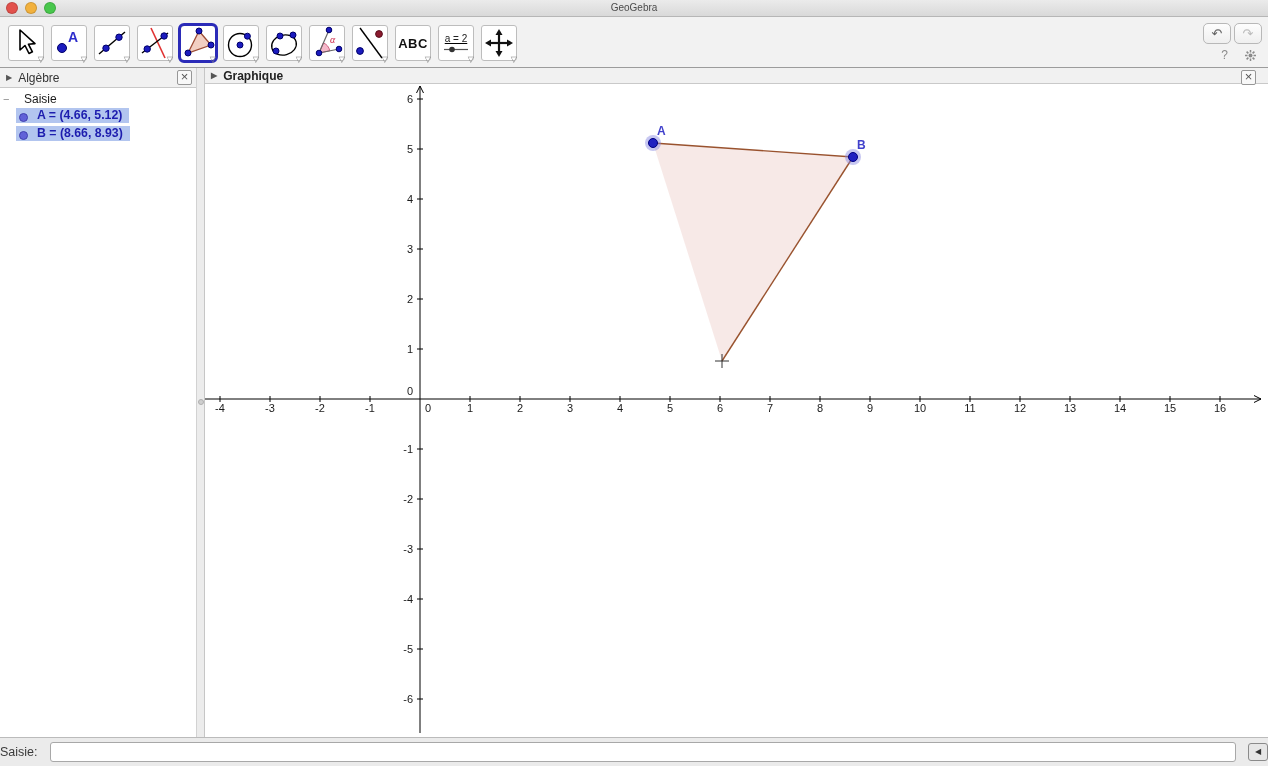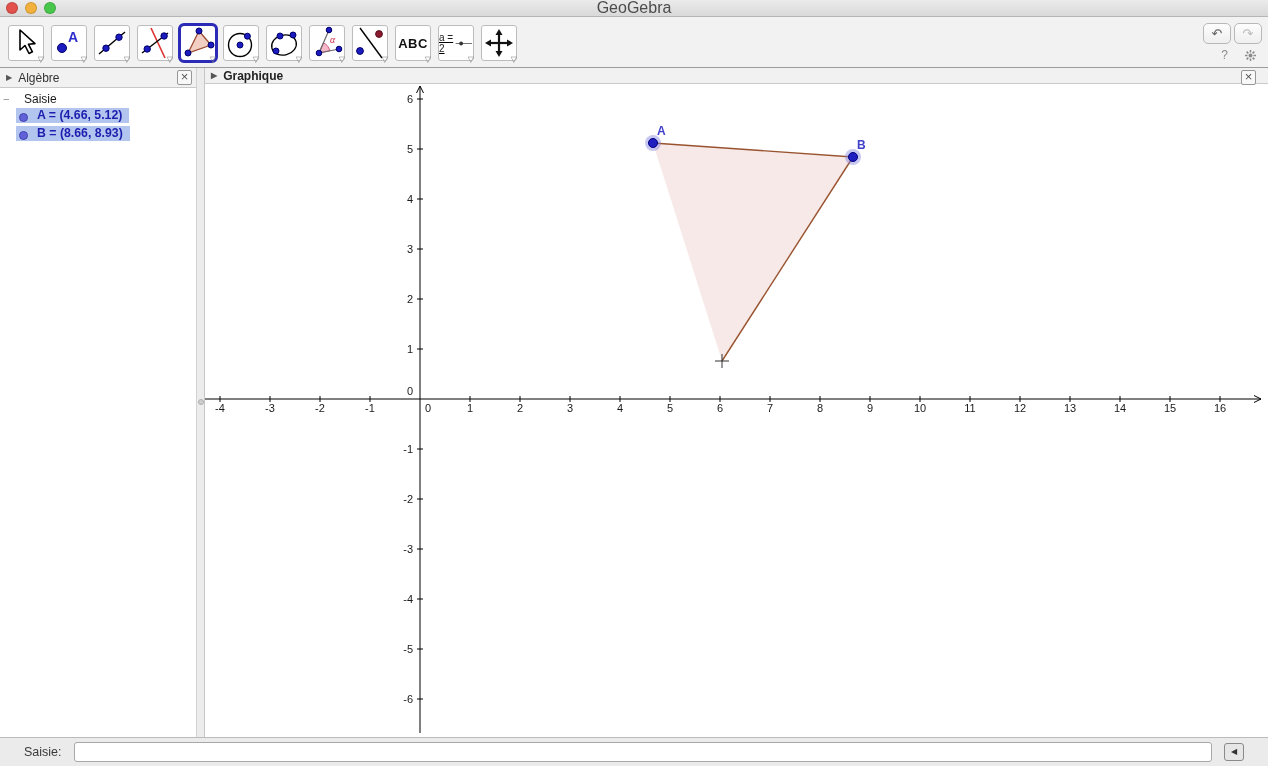--- a/index.html
+++ b/index.html
@@ -5,31 +5,31 @@
   * { margin:0; padding:0; box-sizing:border-box; }
   html,body { width:1268px; height:766px; overflow:hidden; background:#fff;
               font-family:"Liberation Sans", sans-serif; }
   .window { width:1268px; height:766px; display:flex; flex-direction:column; }
 
   
   .titlebar { height:17px; flex:0 0 17px; background:linear-gradient(#ebebeb,#d9d9d9);
               border-bottom:1px solid #b6b6b6; position:relative; }
   .lights { position:absolute; left:6px; top:2px; display:flex; gap:7px; }
   .light { width:12px; height:12px; border-radius:50%; border:1px solid rgba(0,0,0,0.15); }
-  .win-title { text-align:center; font-size:16px; color:#4c4c4c; line-height:16px; }
+  .win-title { text-align:center; font-size:10px; color:#4c4c4c; line-height:16px; }
 
   
   .toolbar { height:51px; flex:0 0 51px; background:#f2f2f2; border-bottom:1px solid #9c9c9c;
              display:flex; align-items:flex-start; padding:8px 0 0 8px; gap:7px; position:relative; }
   .tool { width:36px; height:36px; background:#fff; border:1px solid #bdbdbd; border-radius:3px;
           position:relative; display:flex; align-items:center; justify-content:center; cursor:pointer; }
   .tool.selected { outline:3px solid #2b2bb8; outline-offset:-1px; border-radius:4px; }
   .dd { position:absolute; right:-1px; bottom:-4px; font-size:8px; color:#858585; line-height:8px; }
   .abc-label { font-size:13px; font-weight:bold; color:#111; letter-spacing:0.5px; }
-  .slider-inner { display:flex; flex-direction:row; align-items:center; gap:1px;text-decoration:underline; }
+  .slider-inner { display:flex; flex-direction:column; align-items:center; gap:1px;text-decoration:underline; }
   .slider-text { font-size:10px; color:#222; }
   .tb-right { position:absolute; right:6px; top:6px; display:flex; flex-direction:column; align-items:flex-end; }
   .undo-redo { display:flex; gap:3px; }
   .ur-btn { width:28px; height:21px; border:1px solid #b8b8b8; border-radius:5px;
             background:linear-gradient(#fdfdfd,#efefef); font-size:13px; line-height:19px;
             text-align:center; cursor:pointer; }
   .ur-btn.undo { color:#636363; }
   .ur-btn.redo { color:#bcbcbc; }
   .help-row { display:flex; gap:16px; margin-top:4px; padding-right:5px; align-items:center; }
   .help-q { font-size:12px; color:#8a8a8a; cursor:pointer; }
@@ -59,21 +59,21 @@
 
   .graphics { flex:1 1 auto; display:flex; flex-direction:column; background:#fff; min-width:0; }
   .graphics .panel-header { font-weight:bold; color:#222; }
   .graphics .close-box { right:12px; font-weight:normal; }
   .gbody { flex:1; position:relative; }
   svg text.tick { font-family:"Liberation Sans", sans-serif; font-size:11px; fill:#1a1a1a; font-weight:normal; }
   svg text.ptlabel { font-family:"Liberation Sans", sans-serif; font-size:12px; font-weight:600; }
 
   
   .inputbar { height:29px; flex:0 0 29px; background:#ebebeb; border-top:1px solid #bbb;
-              display:flex; align-items:center; padding:0 24px; gap:12px; }
+              display:flex; align-items:center; padding:0 0; gap:12px; }
   .input-label { font-size:12.5px; color:#3a3a3a; }
   .input-field { flex:1; height:20px; border:1px solid #a8a8a8; border-radius:3px; background:#fff;
                  font-size:12px; padding:0 5px; outline:none; font-family:"Liberation Sans",sans-serif; }
   .input-help-btn { width:20px; height:18px; border:1px solid #8a8a8a; border-radius:3px;
                     background:#e6e6e6; font-size:8px; color:#333; line-height:16px; text-align:center;
                     cursor:pointer; }
 </style>
 </head>
 <body>
 

